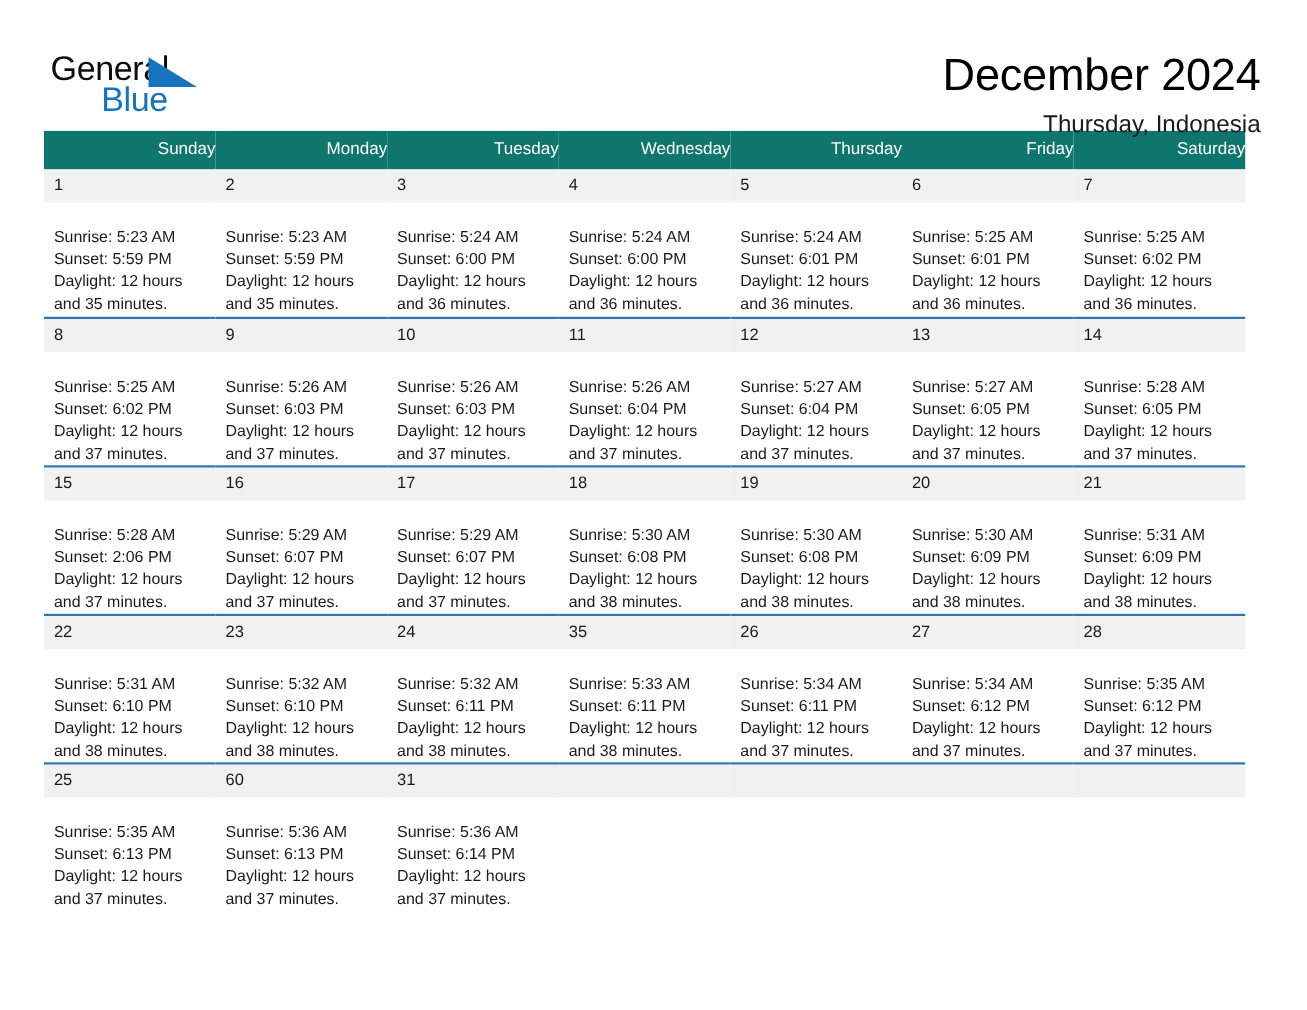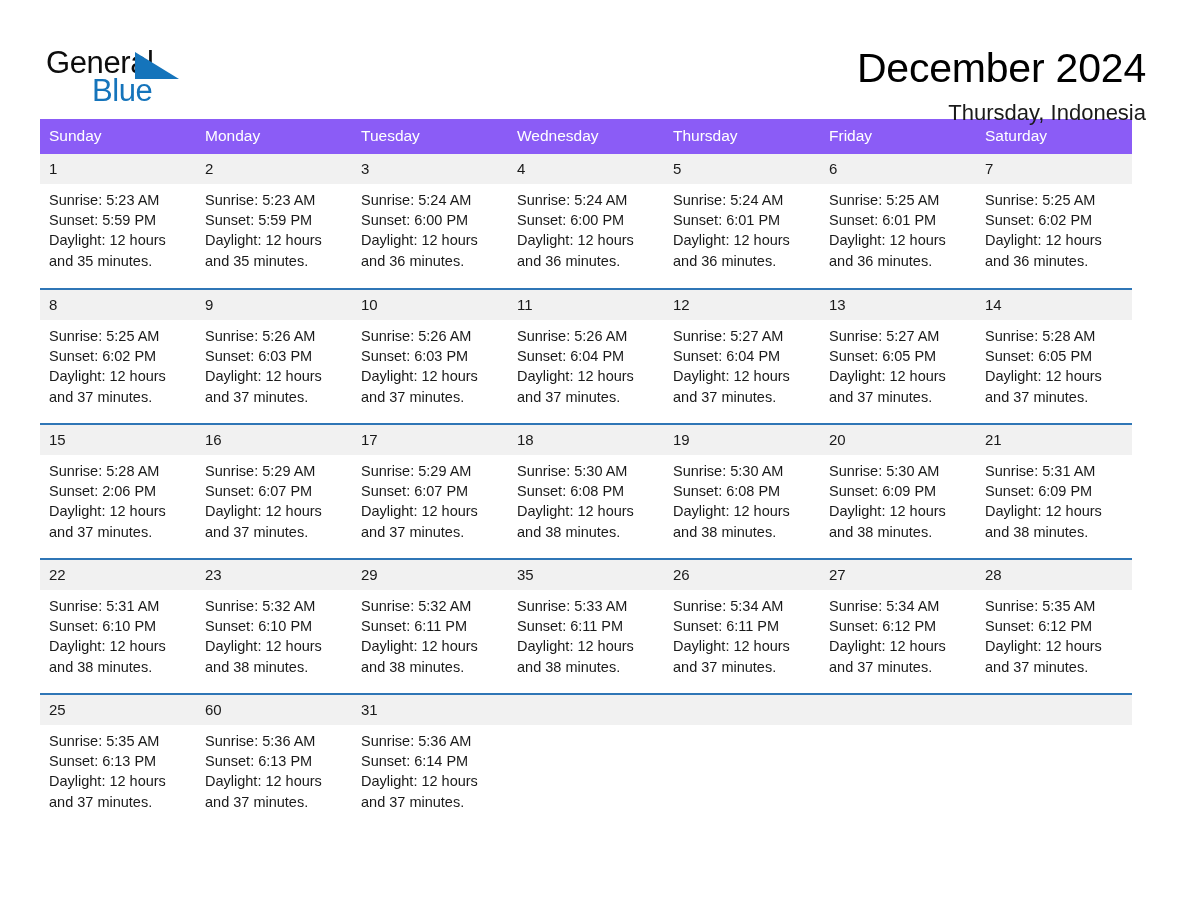--- a/index.html
+++ b/index.html
@@ -88,25 +88,25 @@
   
   .calendar {
     width: 1092px;
     border-collapse: collapse;
     table-layout: fixed;
     margin-top: 9px;
   }
   .calendar col { width: 156px; }
 
   thead th {
-    background: #8b5cf6;
+    background: #0f766e;
     color: #ffffff;
     font-size: 15.5px;
     font-weight: normal;
-    text-align: left;
+    text-align: right;
     padding: 8px 0 9px 9px;
     height: 33px;
     border: none;
   }
 
   tbody td {
     vertical-align: top;
     padding: 0;
     border: none;
     height: 135px;
@@ -124,20 +124,21 @@
   }
   .daynum.empty { background: #f1f1f1; }
   td.blank .daynum { background: #f1f1f1; }
 
   .details {
     padding: 6px 8px 0 9px;
     font-size: 14.5px;
     line-height: 20.2px;
     color: #1a1a1a;
     white-space: pre-line;
+    margin-top: 16px;
   }
 </style>
 </head>
 <body>
 
 <div class="page">
 
   <div class="header">
 
     <div class="logo">
@@ -295,21 +296,21 @@
           <div class="daynum">22</div>
           <div class="details"><span>Sunrise: 5:31 AM</span><br><span>Sunset: 6:10 PM</span><br><span>Daylight: 12 hours
 and 38 minutes.</span></div>
         </td>
         <td>
           <div class="daynum">23</div>
           <div class="details"><span>Sunrise: 5:32 AM</span><br><span>Sunset: 6:10 PM</span><br><span>Daylight: 12 hours
 and 38 minutes.</span></div>
         </td>
         <td>
-          <div class="daynum">29</div>
+          <div class="daynum">24</div>
           <div class="details"><span>Sunrise: 5:32 AM</span><br><span>Sunset: 6:11 PM</span><br><span>Daylight: 12 hours
 and 38 minutes.</span></div>
         </td>
         <td>
           <div class="daynum">35</div>
           <div class="details"><span>Sunrise: 5:33 AM</span><br><span>Sunset: 6:11 PM</span><br><span>Daylight: 12 hours
 and 38 minutes.</span></div>
         </td>
         <td>
           <div class="daynum">26</div>

